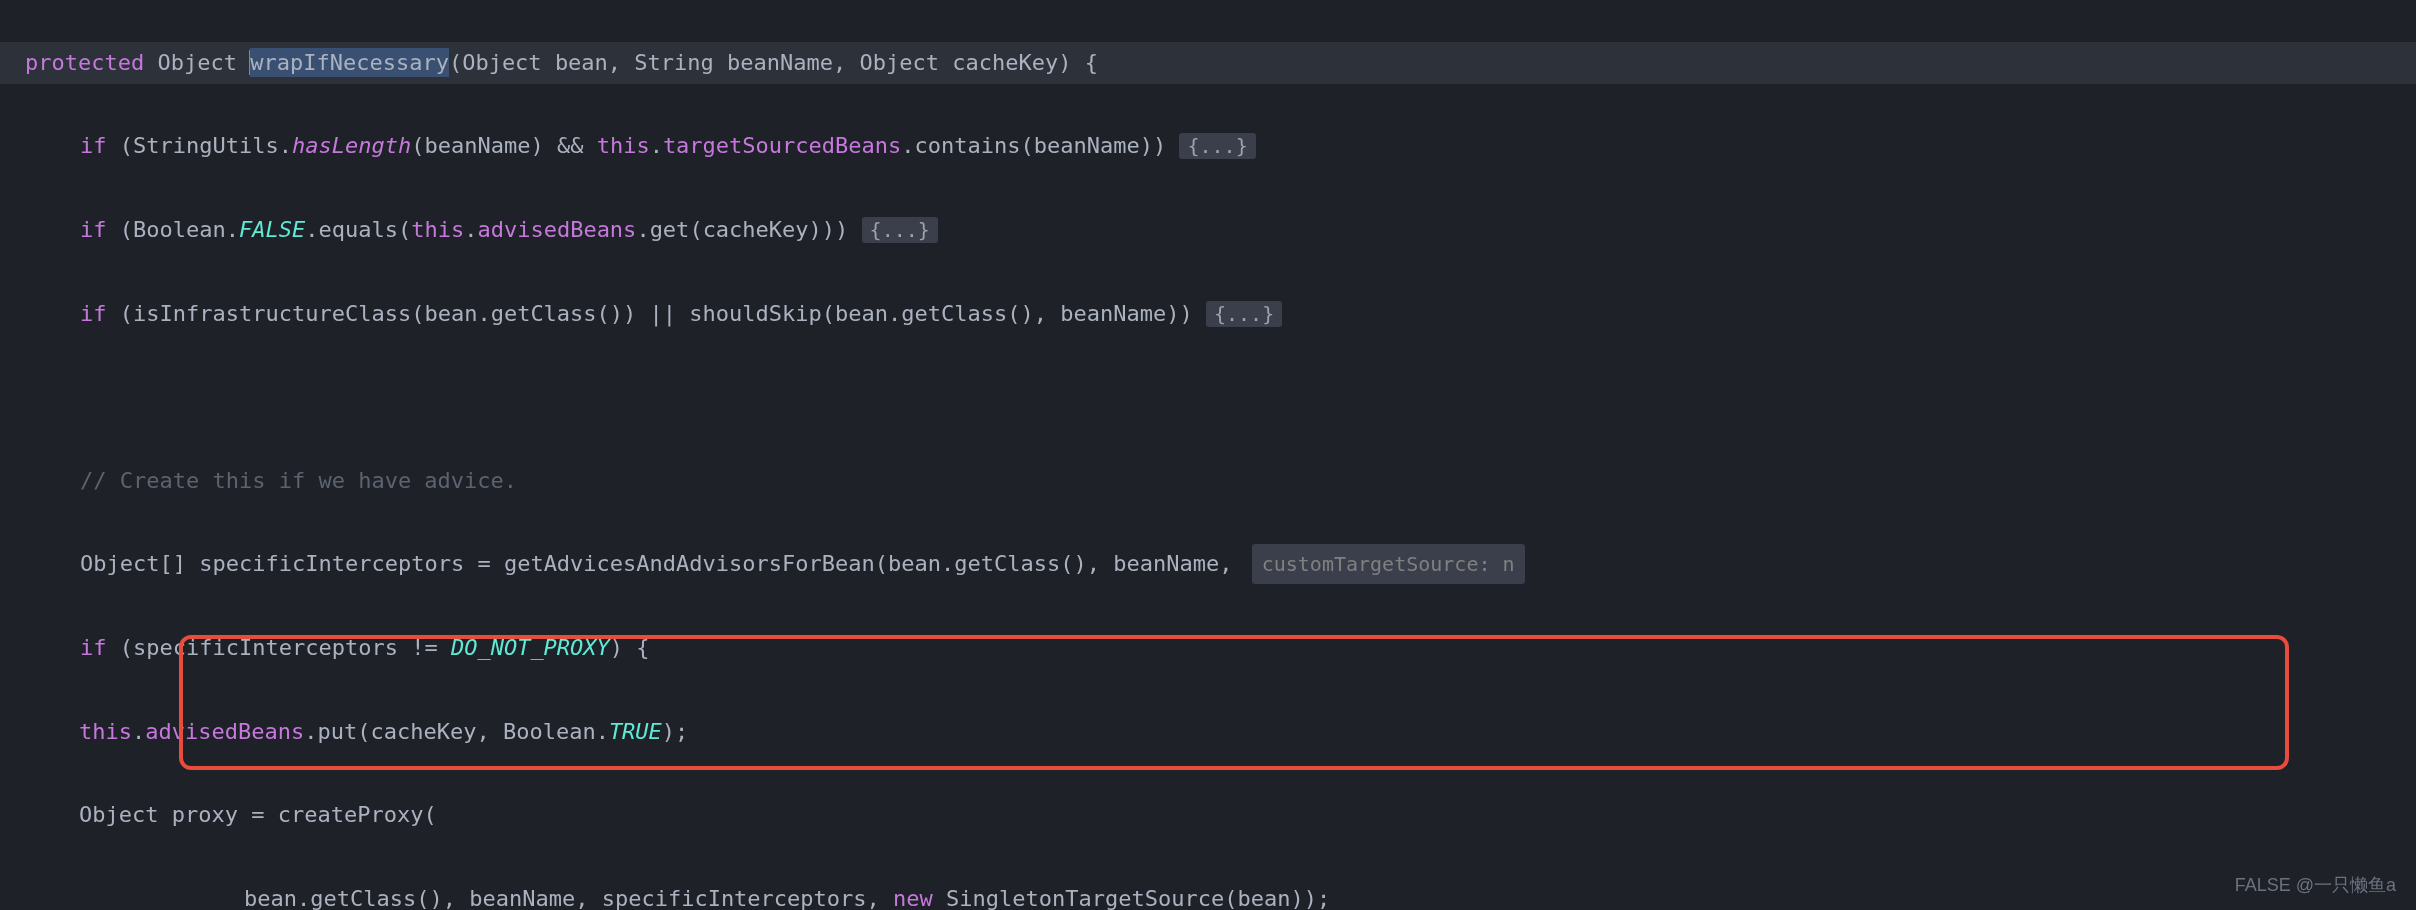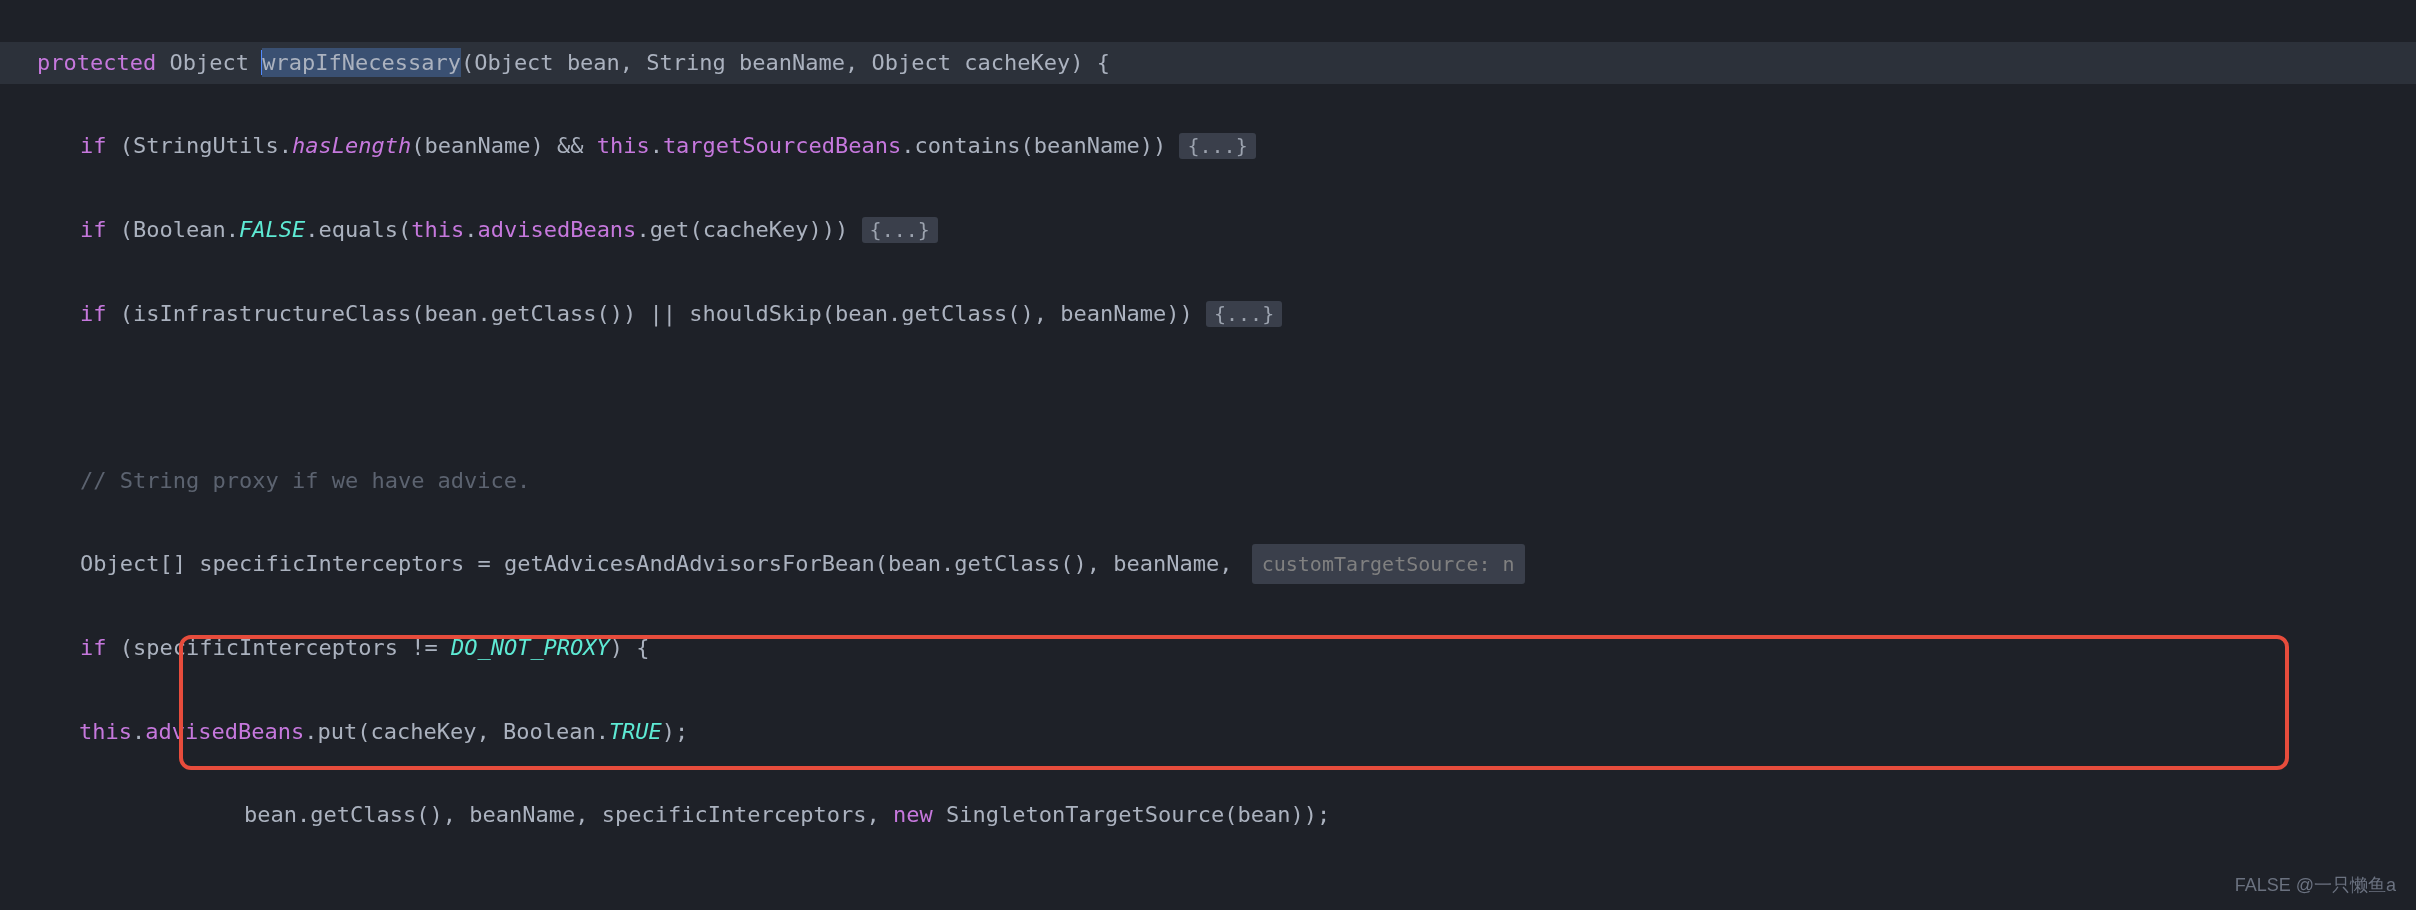--- a/index.html
+++ b/index.html
@@ -18,21 +18,21 @@
       width: 2416px;
       height: 910px;
       position: relative;
     }
     .code-container {
       padding: 0;
       white-space: pre;
     }
     .line {
       display: block;
-      padding-left: 37px;
+      padding-left: 25px;
       position: relative;
     }
     .line-highlight {
       background-color: #2c313a;
     }
     .indent1 { padding-left: 80px; }
     .indent2 { padding-left: 79px; }
     .indent3 { padding-left: 244px; }
     
     .kw { color: #c678dd; }
@@ -89,24 +89,25 @@
   </style>
 </head>
 <body>
 
 <div class="code-container">
 <span class="line line-highlight"><span class="kw">protected</span> <span class="type">Object</span> <span class="cursor-mark"></span><span class="highlighted-method">wrapIfNecessary</span><span class="punct">(</span><span class="type">Object</span> <span class="param">bean</span><span class="punct">,</span> <span class="type">String</span> <span class="param">beanName</span><span class="punct">,</span> <span class="type">Object</span> <span class="param">cacheKey</span><span class="punct">)</span> <span class="punct">{</span></span>
 <span class="line indent1"><span class="kw">if</span> <span class="punct">(</span><span class="call">StringUtils</span><span class="punct">.</span><span class="field-italic">hasLength</span><span class="punct">(</span><span class="param">beanName</span><span class="punct">)</span> <span class="punct">&amp;&amp;</span> <span class="kw">this</span><span class="punct">.</span><span class="field">targetSourcedBeans</span><span class="punct">.</span><span class="call">contains</span><span class="punct">(</span><span class="param">beanName</span><span class="punct">))</span> <span class="fold">{...}</span></span>
 <span class="line indent1"><span class="kw">if</span> <span class="punct">(</span><span class="call">Boolean</span><span class="punct">.</span><span class="const-italic">FALSE</span><span class="punct">.</span><span class="call">equals</span><span class="punct">(</span><span class="kw">this</span><span class="punct">.</span><span class="field">advisedBeans</span><span class="punct">.</span><span class="call">get</span><span class="punct">(</span><span class="param">cacheKey</span><span class="punct">)))</span> <span class="fold">{...}</span></span>
 <span class="line indent1"><span class="kw">if</span> <span class="punct">(</span><span class="call">isInfrastructureClass</span><span class="punct">(</span><span class="param">bean</span><span class="punct">.</span><span class="call">getClass</span><span class="punct">())</span> <span class="punct">||</span> <span class="call">shouldSkip</span><span class="punct">(</span><span class="param">bean</span><span class="punct">.</span><span class="call">getClass</span><span class="punct">(),</span> <span class="param">beanName</span><span class="punct">))</span> <span class="fold">{...}</span></span>
 <span class="line indent1"> </span>
-<span class="line indent1"><span class="comment">// String proxy if we have advice.</span></span>
+<span class="line indent1"><span class="comment">// Create this if we have advice.</span></span>
 <span class="line indent1"><span class="type">Object</span><span class="punct">[]</span> <span class="param">specificInterceptors</span> <span class="punct">=</span> <span class="call">getAdvicesAndAdvisorsForBean</span><span class="punct">(</span><span class="param">bean</span><span class="punct">.</span><span class="call">getClass</span><span class="punct">(),</span> <span class="param">beanName</span><span class="punct">,</span> <span class="hint-box">customTargetSource: n</span></span>
 <span class="line indent1"><span class="kw">if</span> <span class="punct">(</span><span class="param">specificInterceptors</span> <span class="punct">!=</span> <span class="const-italic">DO_NOT_PROXY</span><span class="punct">)</span> <span class="punct">{</span></span>
 <span class="line indent2"><span class="kw">this</span><span class="punct">.</span><span class="field">advisedBeans</span><span class="punct">.</span><span class="call">put</span><span class="punct">(</span><span class="param">cacheKey</span><span class="punct">,</span> <span class="call">Boolean</span><span class="punct">.</span><span class="const-italic">TRUE</span><span class="punct">);</span></span>
+<span class="line indent2"><span class="type">Object</span> <span class="param">proxy</span> <span class="punct">=</span> <span class="call">createProxy</span><span class="punct">(</span></span>
 <span class="line indent3"><span class="param">bean</span><span class="punct">.</span><span class="call">getClass</span><span class="punct">(),</span> <span class="param">beanName</span><span class="punct">,</span> <span class="param">specificInterceptors</span><span class="punct">,</span> <span class="kw">new</span> <span class="call">SingletonTargetSource</span><span class="punct">(</span><span class="param">bean</span><span class="punct">));</span></span>
 
 
 
 </div>
 
 <div class="red-box"></div>
 
 <div class="watermark">FALSE @一只懒鱼a</div>
 

